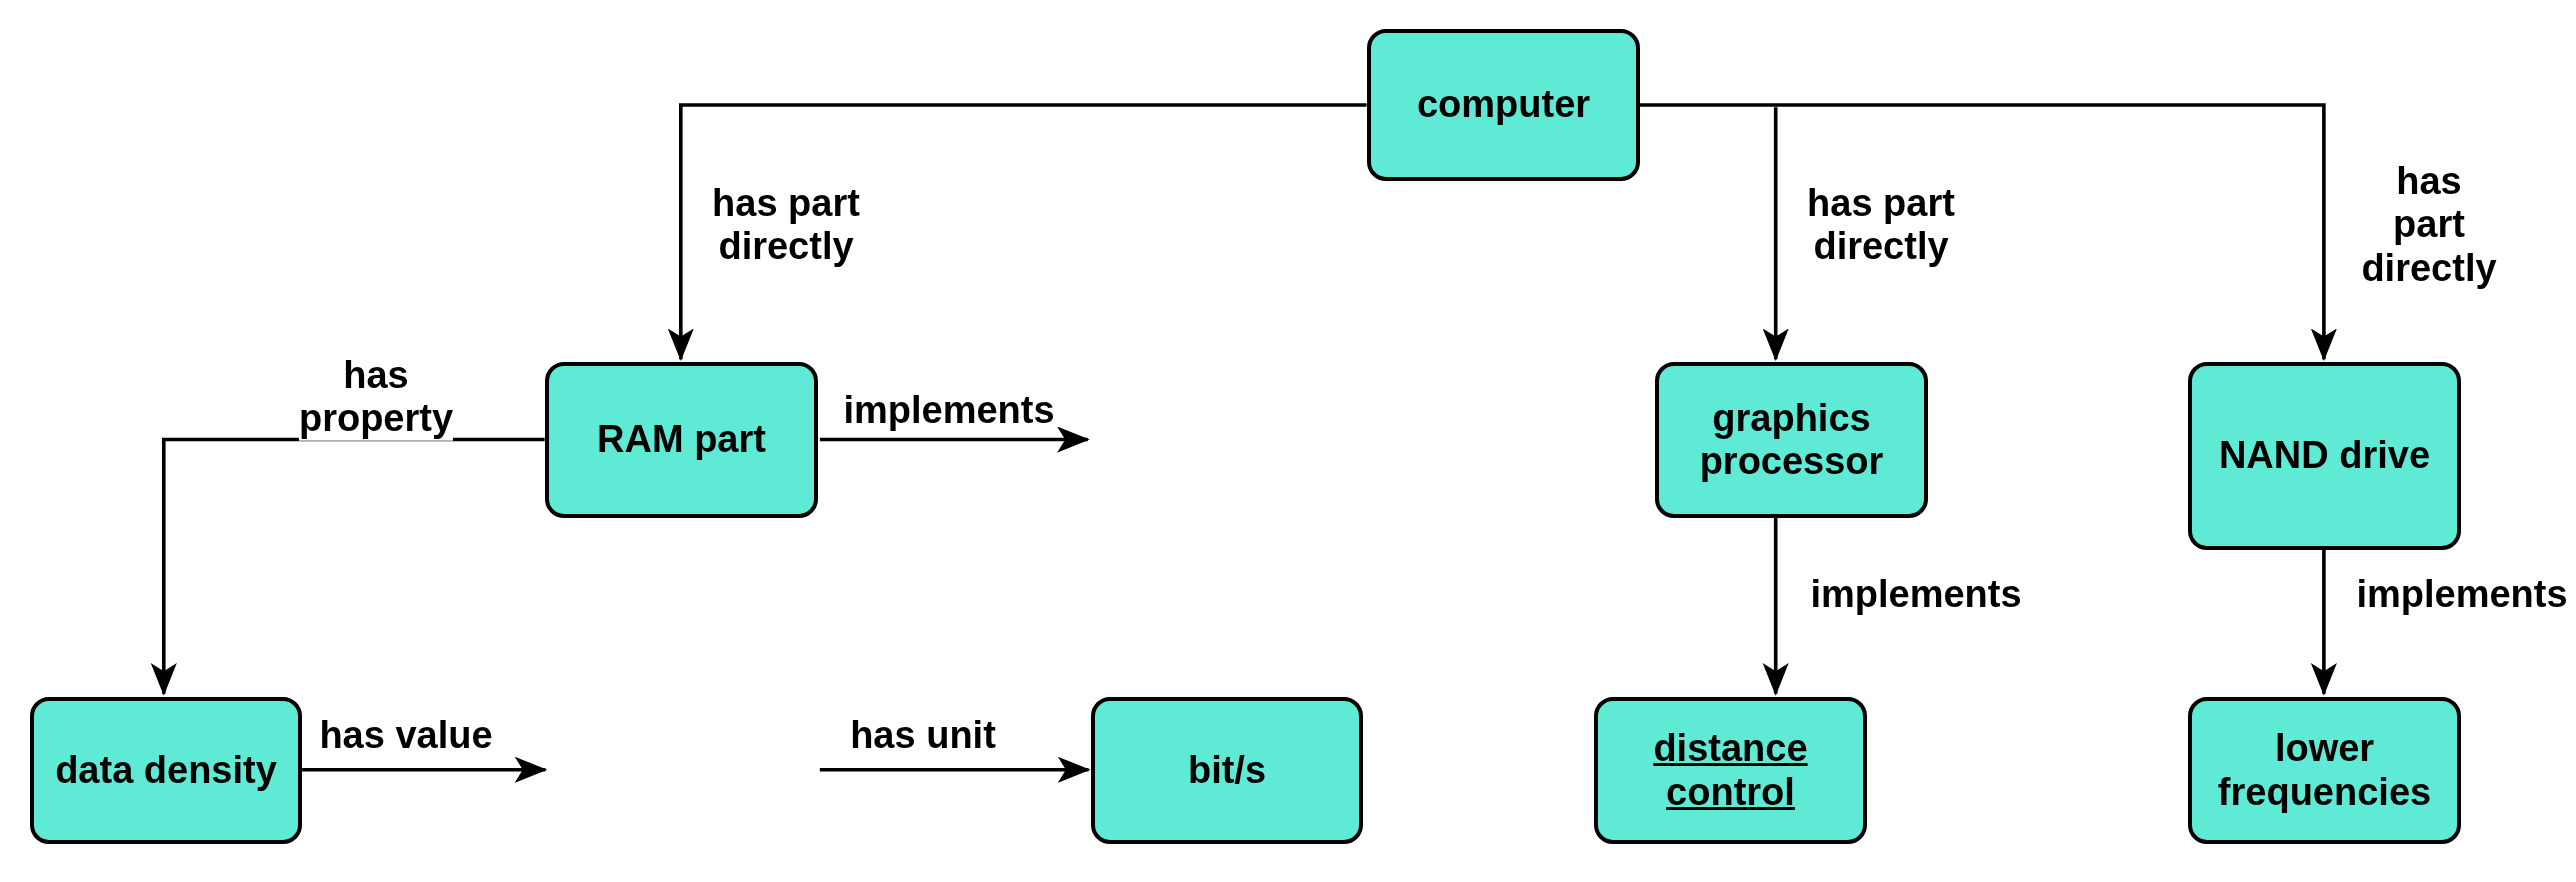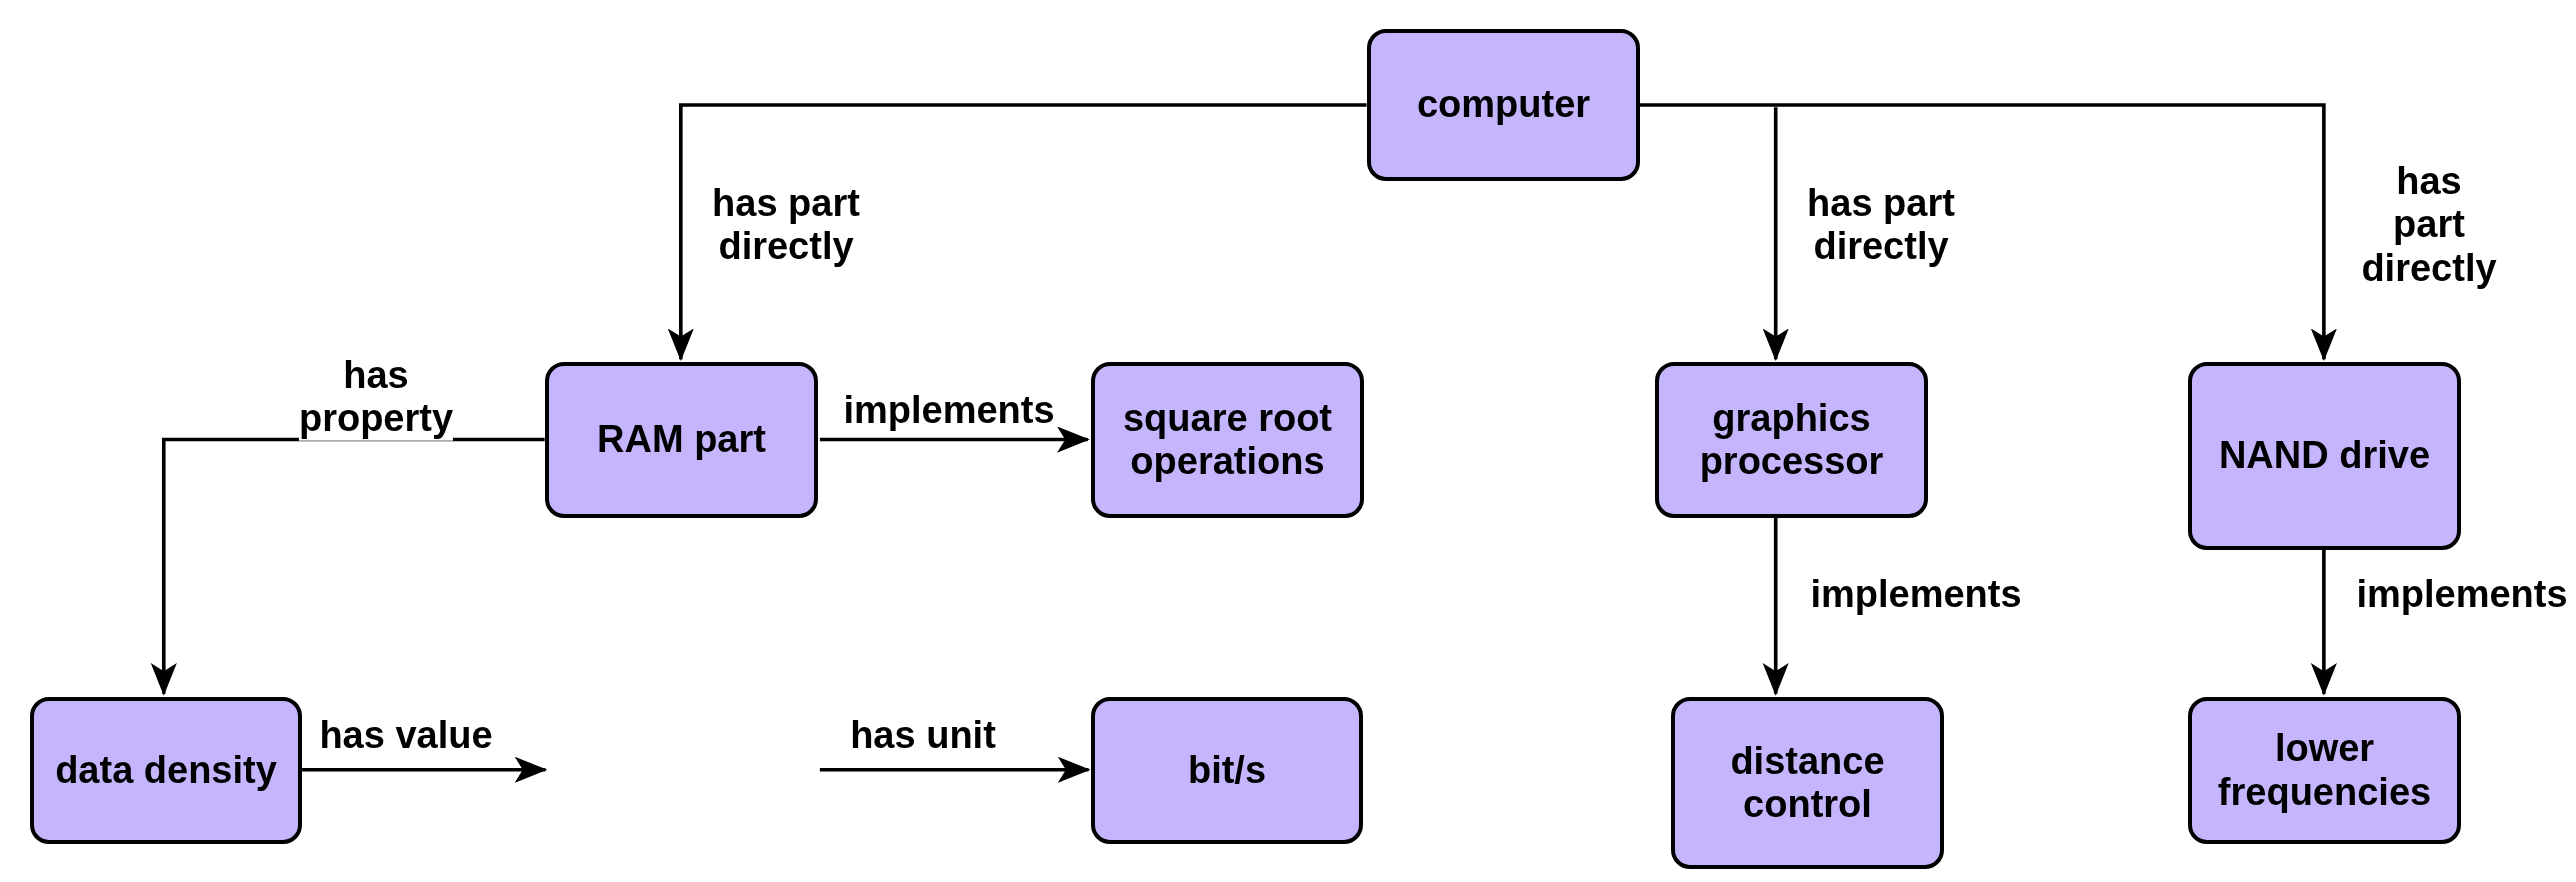--- a/index.html
+++ b/index.html
@@ -18,21 +18,21 @@
     height: 882px;
   }
   .wires polyline, .wires line {
     fill: none;
     stroke: #000000;
     stroke-width: 5;
   }
   .node {
     position: absolute;
     box-sizing: border-box;
-    background: #c4b5fd;
+    background: #5eead4;
     border: 4.3px solid #000000;
     border-radius: 19px;
     display: flex;
     align-items: center;
     justify-content: center;
     text-align: center;
     font-size: 38px;
     font-weight: bold;
     line-height: 1.14;
     color: #000000;
@@ -70,34 +70,32 @@
     <polyline points="417,1063 753,1063" marker-end="url(#arrow)"></polyline>
     <polyline points="1132,1063 1503,1063" marker-end="url(#arrow)"></polyline>
     <polyline points="2452,715 2452,958" marker-end="url(#arrow)"></polyline>
     <polyline points="3209,715 3209,958" marker-end="url(#arrow)"></polyline>
   </svg>
 
   <div class="node" style="left:1367px; top:29px;  width:273px; height:152px;">computer</div>
 
   <div class="node" style="left:545px;  top:362px; width:273px; height:156px;">RAM part</div>
 
-  <div class="node" style="left:1091px; top:362px; width:273px; height:156px;">square root
-operations</div>
 
   <div class="node" style="left:1640px; top:362px; width:273px; height:156px;margin-left:15px;">graphics
 processor</div>
 
   <div class="node" style="left:2188px; top:362px; width:273px; height:188px;">NAND drive</div>
 
   <div class="node" style="left:30px;   top:697px; width:272px; height:147px;">data density</div>
 
 
   <div class="node" style="left:1091px; top:697px; width:272px; height:147px;">bit/s</div>
 
-  <div class="node" style="left:1671px; top:697px; width:273px; height:172px;">distance
+  <div class="node" style="left:1594px; top:697px; width:273px; height:147px;text-decoration:underline;">distance
 control</div>
 
   <div class="node" style="left:2188px; top:697px; width:273px; height:147px;">lower
 frequencies</div>
 
   <div class="edge-label" style="left:786px; top:225px;">has part
 directly</div>
 
   <div class="edge-label" style="left:1881px; top:225px;">has part
 directly</div>

